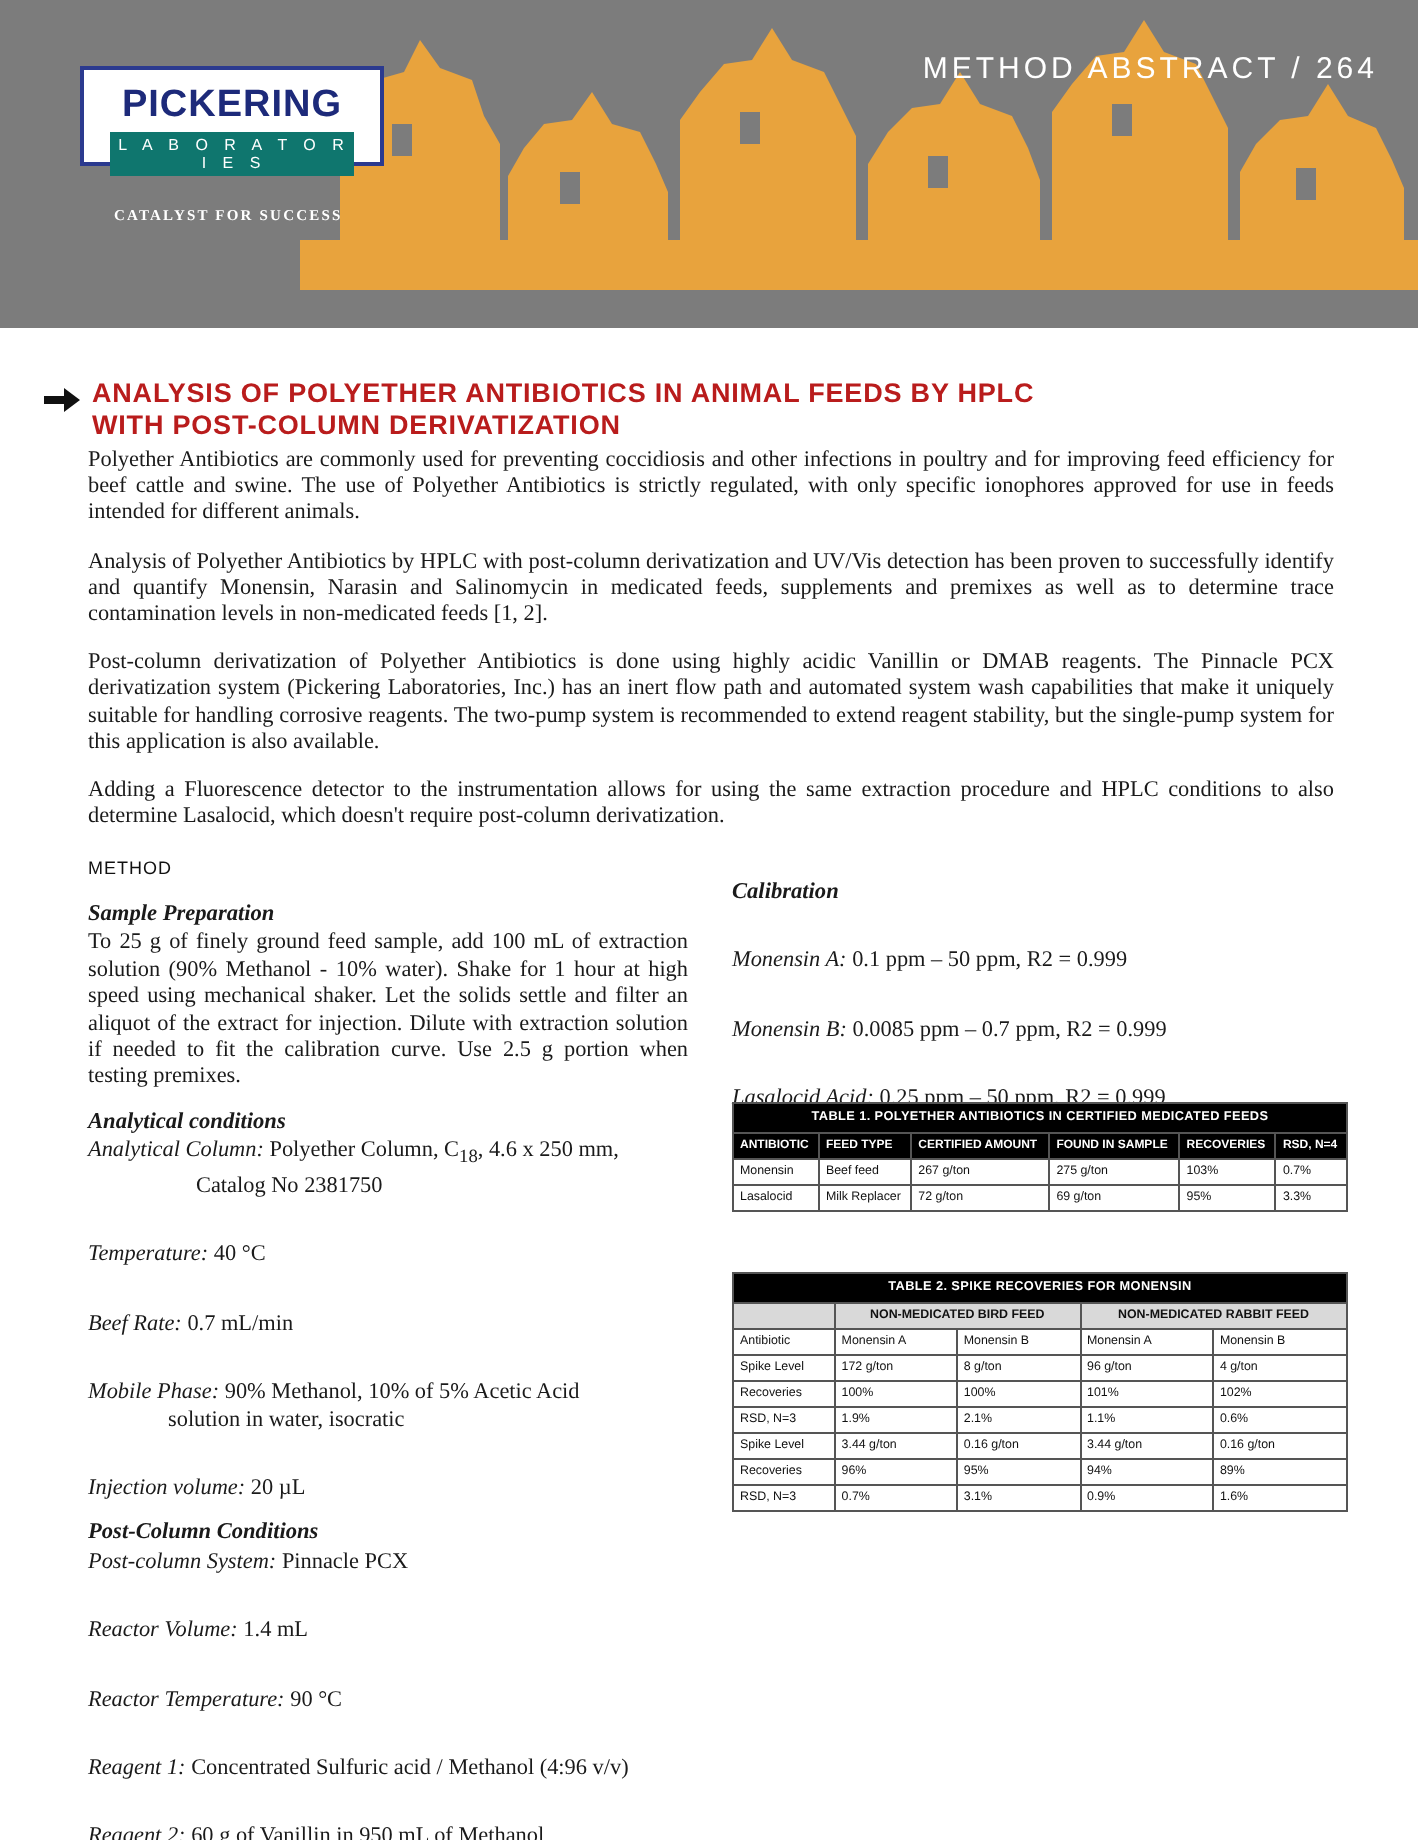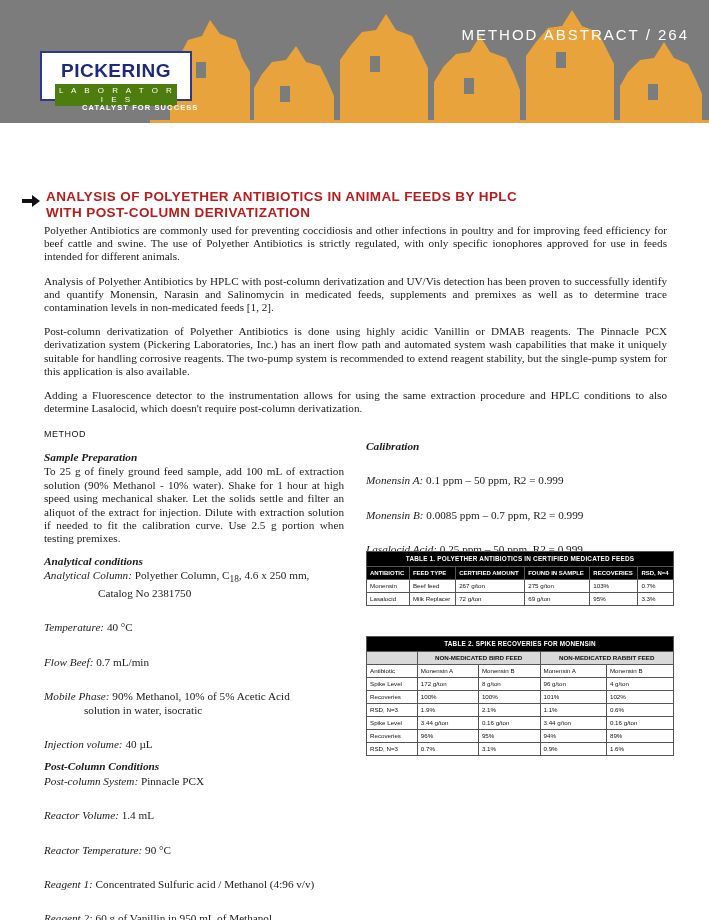--- a/index.html
+++ b/index.html
@@ -6,57 +6,57 @@
   body{
     width:709px;height:920px;
     background:#ffffff;
     font-family:"Liberation Serif", serif;
     color:#1a1a1a;
     position:relative;
     overflow:hidden;
   }
   
   .header{
-    position:absolute;left:0;top:0;width:709px;height:123px;
+    position:absolute;left:0;top:0;width:709px;height:164px;
     background:#7c7c7c;
     overflow:hidden;
   }
   .header .silhouettes{
     position:absolute;left:150px;top:0;width:559px;height:145px;
   }
   .header-title{
     position:absolute;right:20px;top:26px;
     font-family:"Liberation Sans", sans-serif;
     font-size:15px;letter-spacing:2px;color:#ffffff;font-weight:normal;
     text-align:right;
   }
   
   .logo-box{
-    position:absolute;left:40px;top:51px;width:152px;height:50px;
+    position:absolute;left:40px;top:33px;width:152px;height:50px;
     background:#ffffff;border:2px solid #2b3a8f;
     box-sizing:border-box;
     text-align:center;
   }
   .logo-main{
     font-family:"Liberation Sans", sans-serif;
     font-weight:bold;font-size:19px;color:#1d2a7a;letter-spacing:0.5px;
     margin-top:7px;
   }
   .logo-sub{
     margin-top:2px;
-    background:#4d7c0f;color:#ffffff;
+    background:#0f766e;color:#ffffff;
     font-family:"Liberation Sans", sans-serif;
     font-size:8px;letter-spacing:3px;
     padding:2px 0 2px 2px;
     width:120px;margin-left:auto;margin-right:auto;
   }
   .logo-tagline{
     position:absolute;left:57px;top:103px;
-    font-family:Liberation Sans, sans-serif;
-    font-size:7.5px;letter-spacing:1.1px;color:#ffffff;font-weight:bold;margin-left:25px;
+    font-family:Liberation Serif, serif;
+    font-size:7.5px;letter-spacing:1.1px;color:#ffffff;font-weight:bold;
   }
   
   .content{position:absolute;left:0;top:145px;width:709px;}
   .arrow{
     position:absolute;left:22px;top:49px;width:0;height:0;
     color:#1a1a1a;font-size:16px;line-height:16px;
   }
   h1.doc-title{
     position:absolute;left:44px;top:42px;width:600px;
     font-family:"Liberation Sans", sans-serif;
@@ -186,33 +186,33 @@
       <span>Polyether Column, C</span><sub>18</sub><span>, 4.6 x 250 mm,</span>
       <span class="indent">Catalog No 2381750</span>
     </div>
 
     <div class="para spaced">
       <span class="it">Temperature:</span>
       <span>40 °C</span>
     </div>
 
     <div class="para spaced">
-      <span class="it">Flow Beef:</span>
+      <span class="it">Beef Rate:</span>
       <span>0.7 mL/min</span>
     </div>
 
     <div class="para spaced">
       <span class="it">Mobile Phase:</span>
       <span>90% Methanol, 10% of 5% Acetic Acid</span>
       <span class="indent2">solution in water, isocratic</span>
     </div>
 
     <div class="para spaced">
       <span class="it">Injection volume:</span>
-      <span>40 µL</span>
+      <span>20 µL</span>
     </div>
 
     <div class="sub-head">Post-Column Conditions</div>
 
     <div class="para">
       <span class="it">Post-column System:</span>
       <span>Pinnacle PCX</span>
     </div>
 
     <div class="para spaced">

